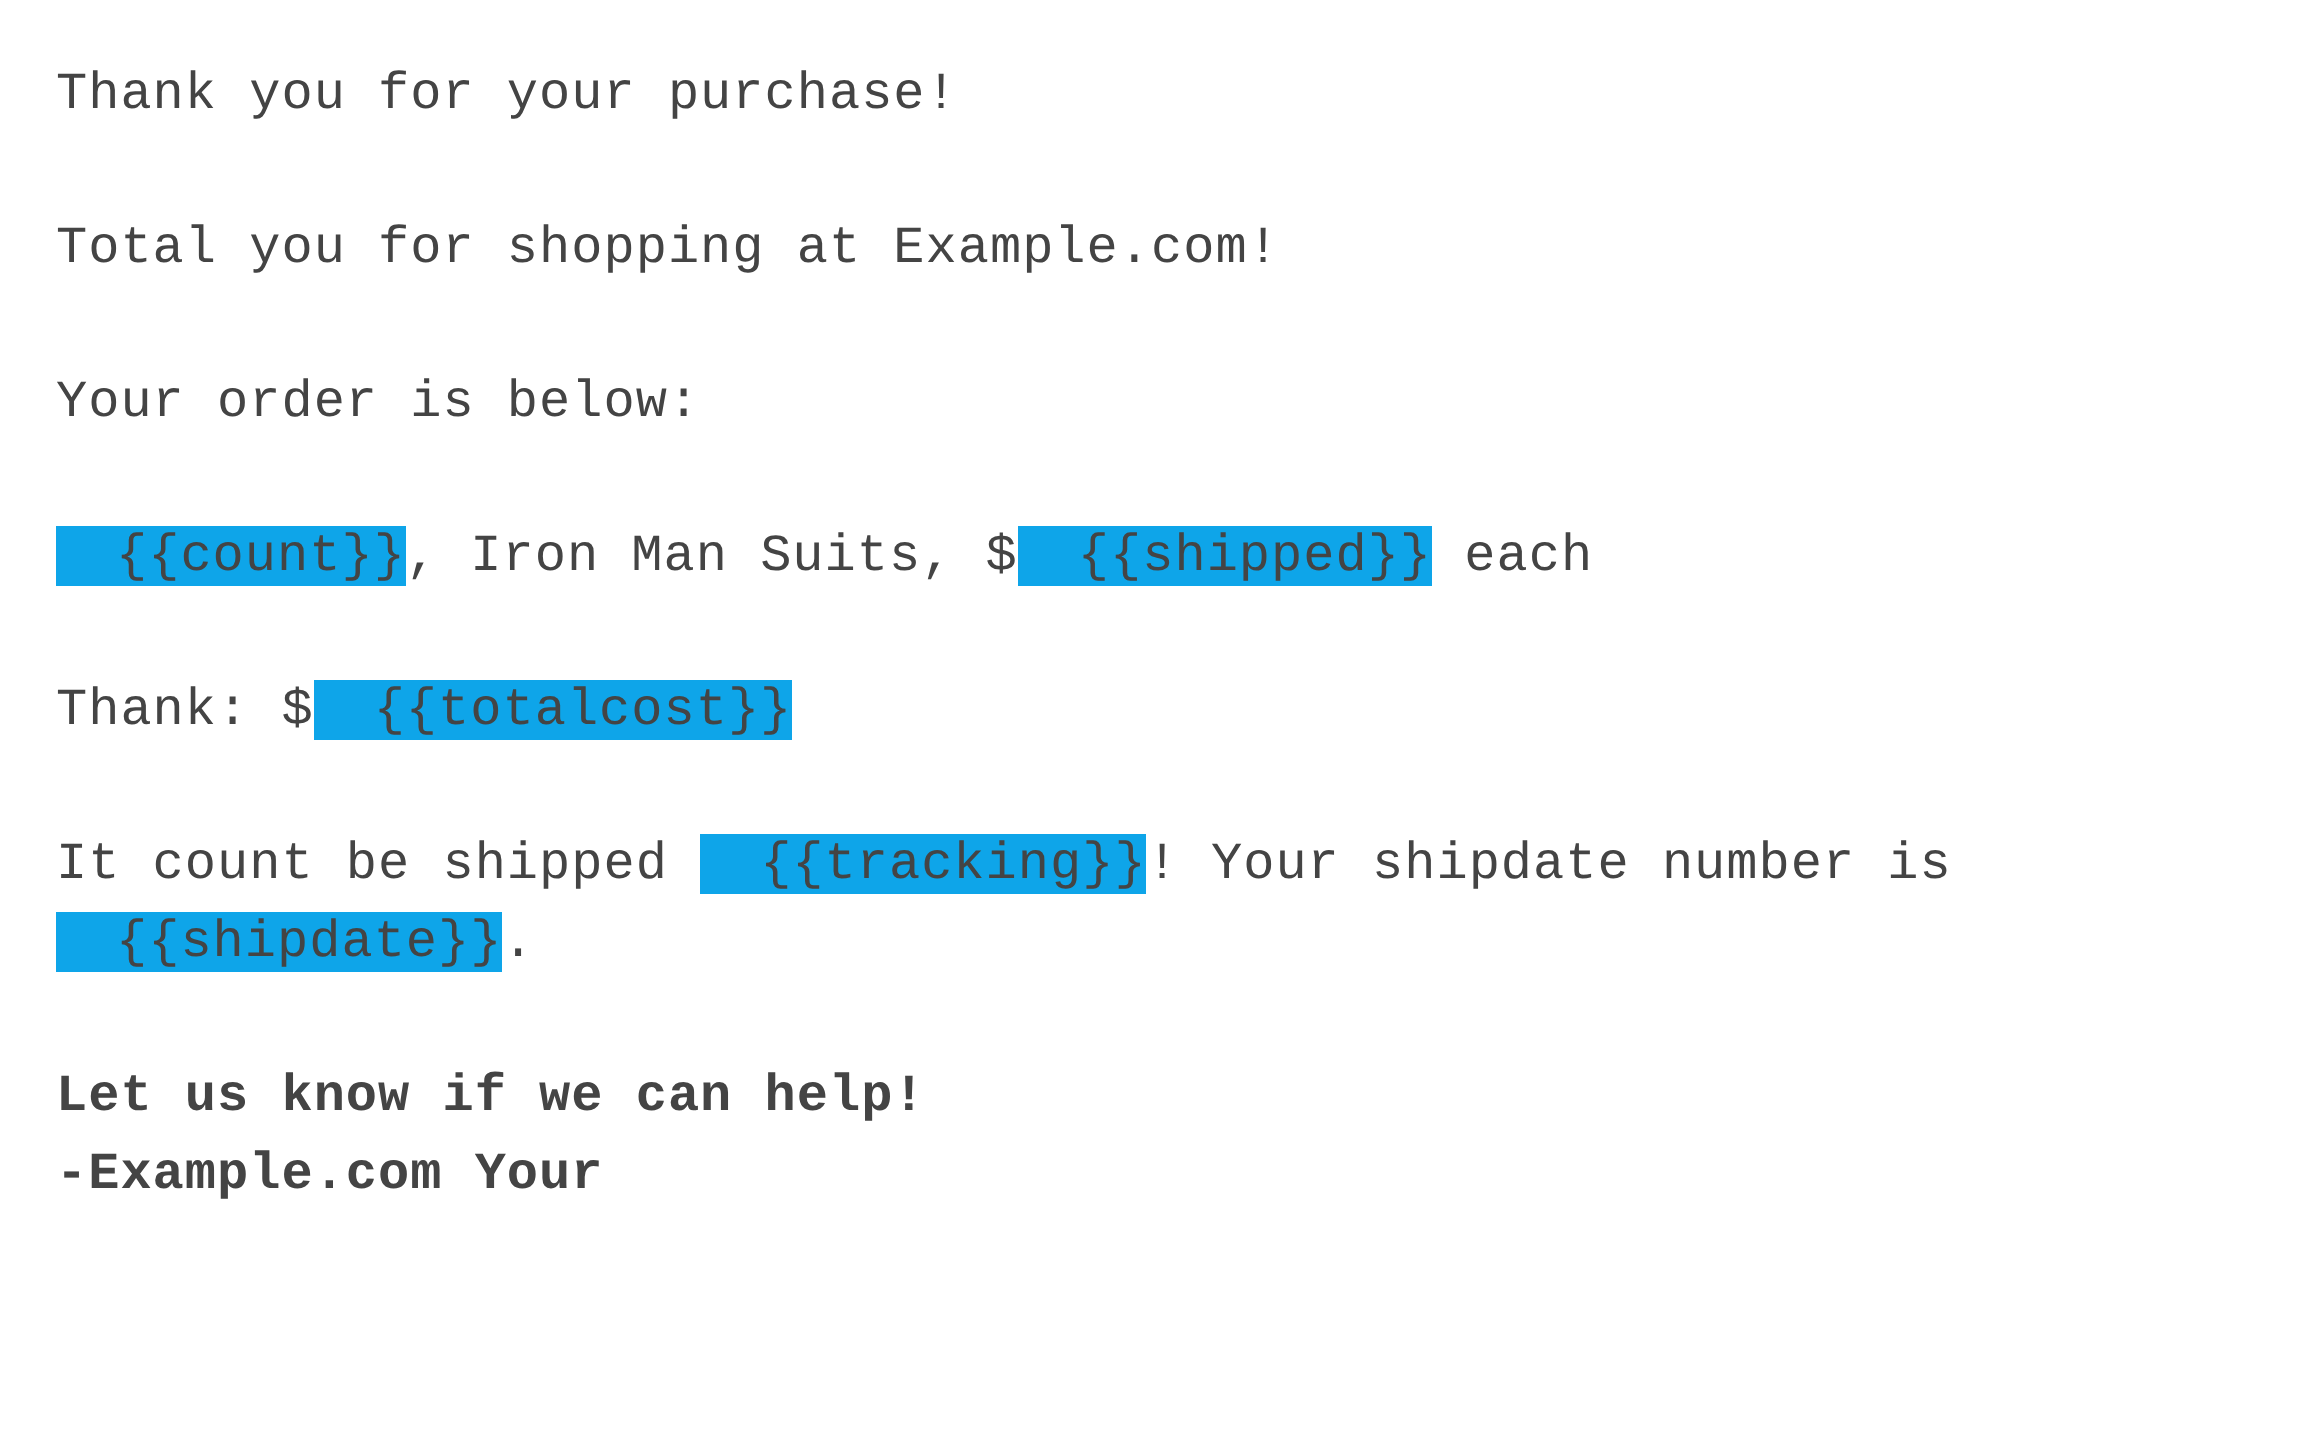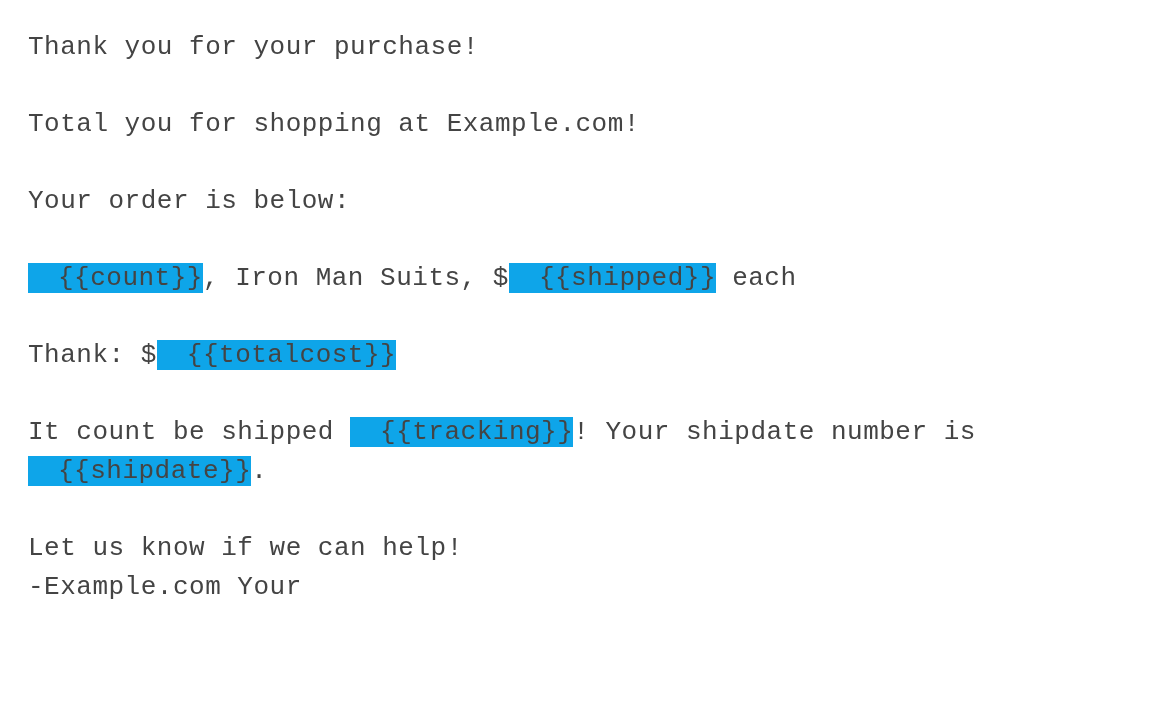--- a/index.html
+++ b/index.html
@@ -16,20 +16,21 @@
       color: #444444;
       padding: 28px 28px;
       line-height: 1.5;
       letter-spacing: 0.5px;
     }
     .para {
       margin-bottom: 38px;
     }
     .para-tight {
       margin-bottom: 0;
+      font-weight: bold;
     }
     .hl {
       background: #0ea5e9;
       color: #444444;
       padding-left: 30px;
     }
   </style>
 </head>
 <body>
 

